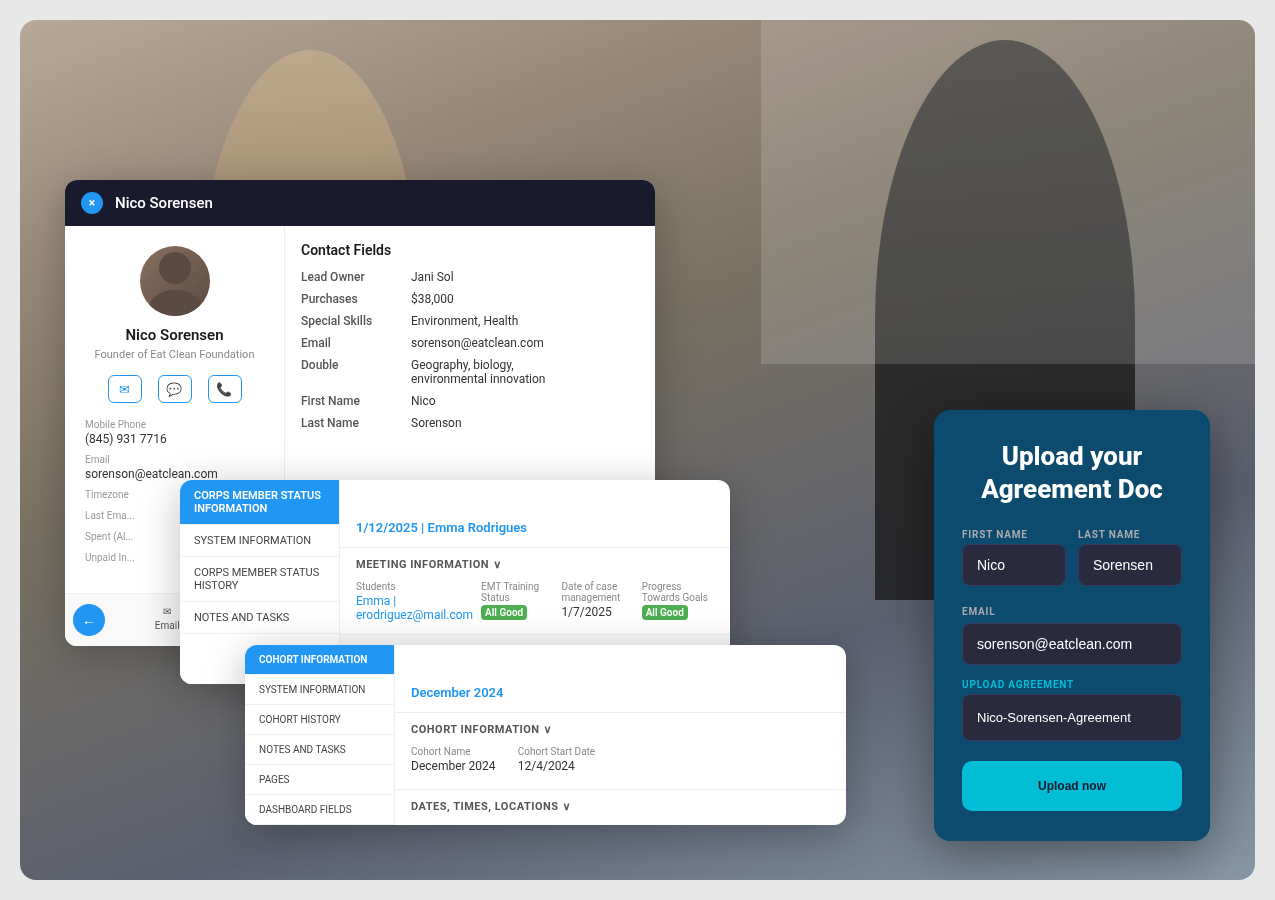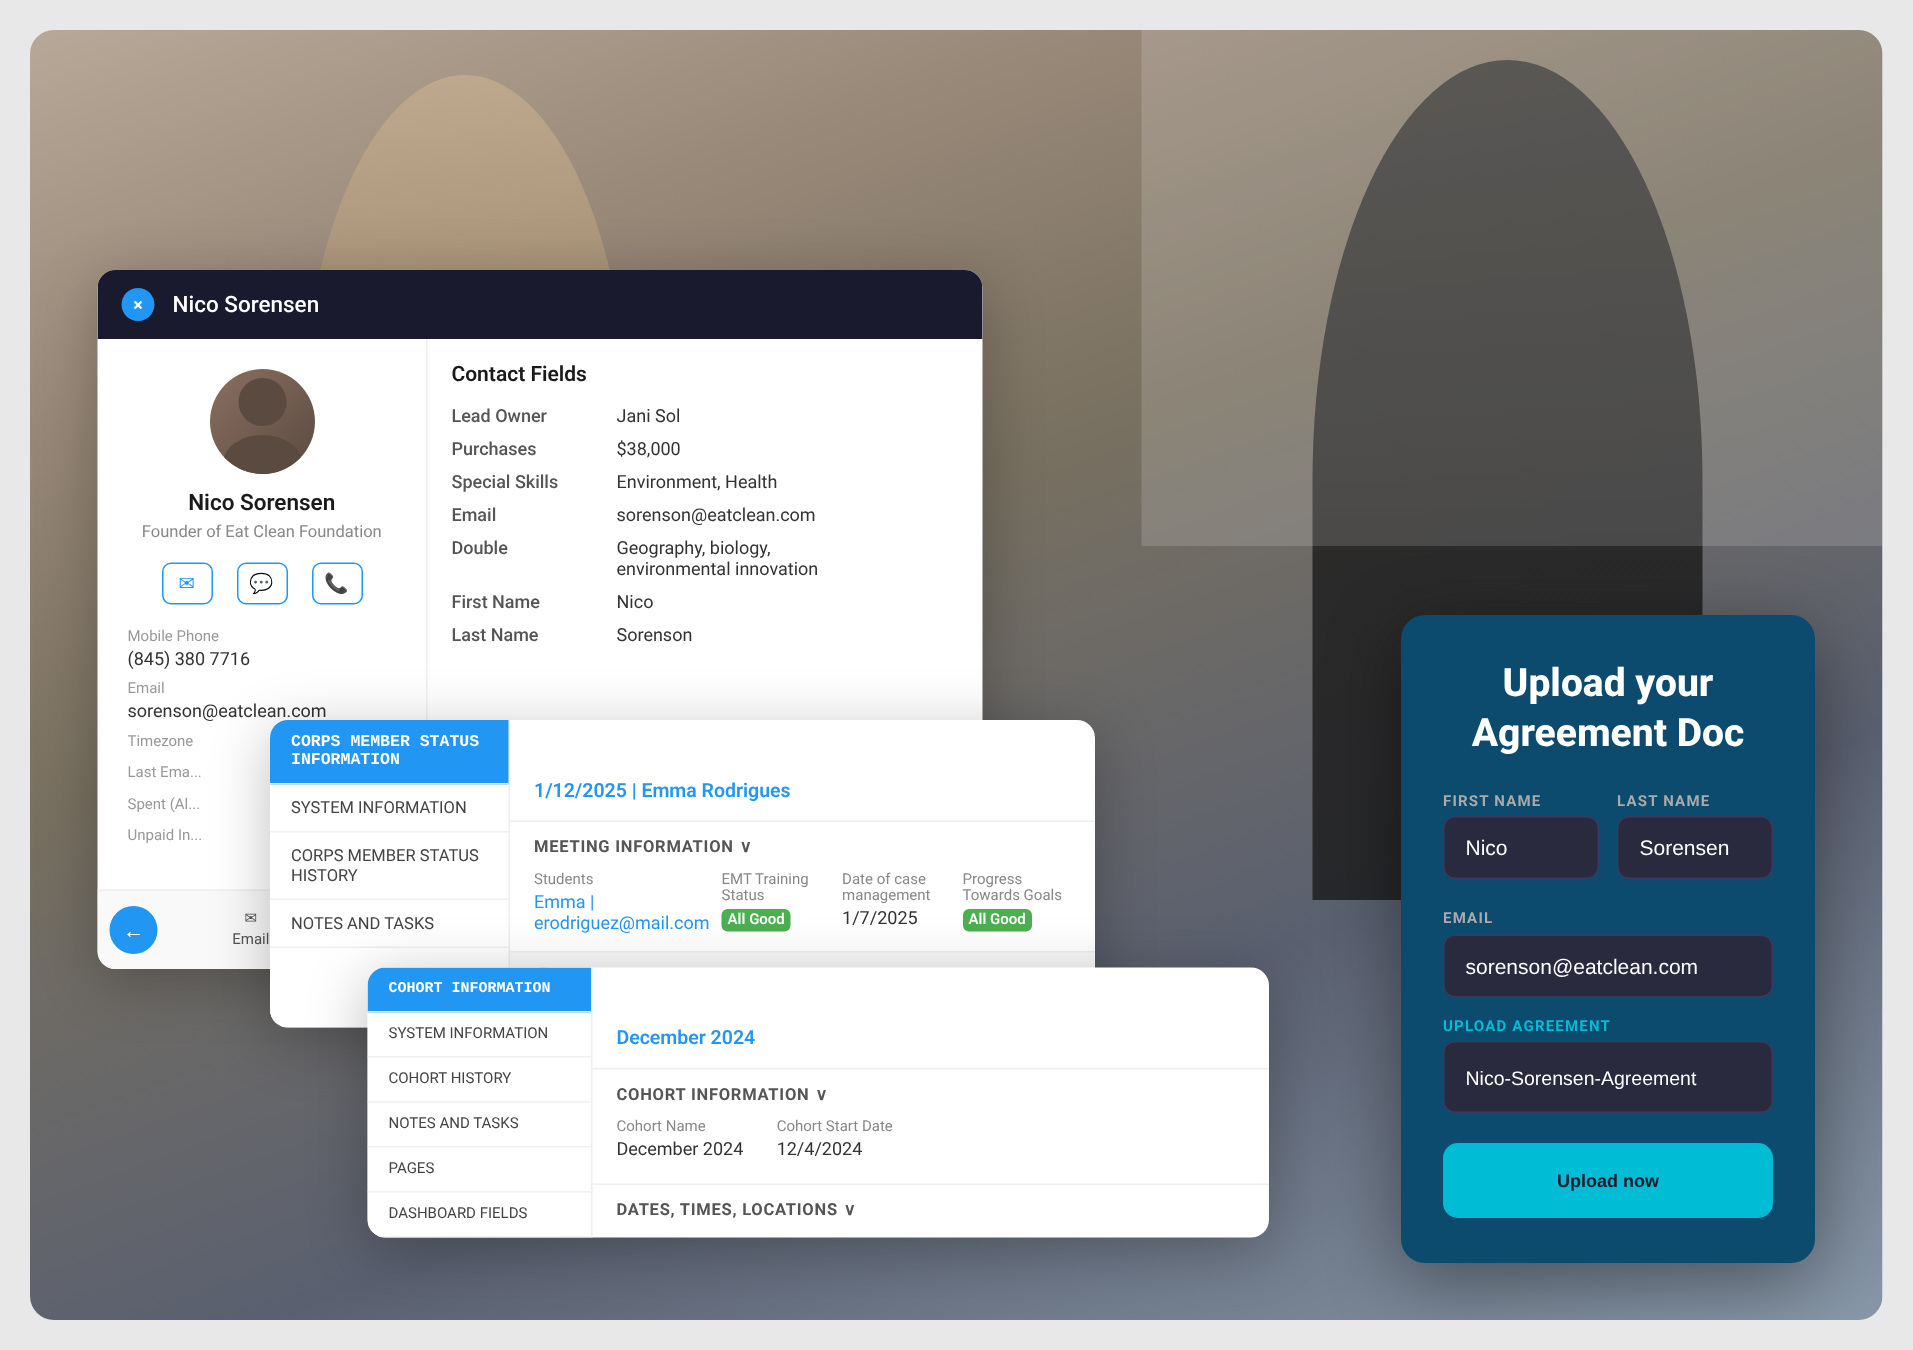--- a/index.html
+++ b/index.html
@@ -241,21 +241,20 @@
       font-size: 11px;
       color: #444;
       cursor: pointer;
       border-bottom: 1px solid #f0f0f0;
     }
 
     .side-nav-item.active {
       background: #2196F3;
       color: white;
       font-weight: 600;
-      font-family: Liberation Mono, monospace;
     }
 
     .panel-content {
       flex: 1;
     }
 
     .panel-header {
       padding: 12px 16px;
       border-bottom: 1px solid #eee;
       display: flex;
@@ -511,21 +510,21 @@
         <div class="contact-subtitle">Founder of Eat Clean Foundation</div>
 
         <div class="contact-actions">
           <div class="action-icon-btn">✉</div>
           <div class="action-icon-btn">💬</div>
           <div class="action-icon-btn">📞</div>
         </div>
 
         <div class="contact-info-row">
           <div class="info-label">Mobile Phone</div>
-          <div class="info-value">(845) 380 7716</div>
+          <div class="info-value">(845) 931 7716</div>
         </div>
         <div class="contact-info-row">
           <div class="info-label">Email</div>
           <div class="info-value">sorenson@eatclean.com</div>
         </div>
         <div class="contact-info-row">
           <div class="info-label">Timezone</div>
           <div class="info-value"></div>
         </div>
         <div class="contact-info-row">

